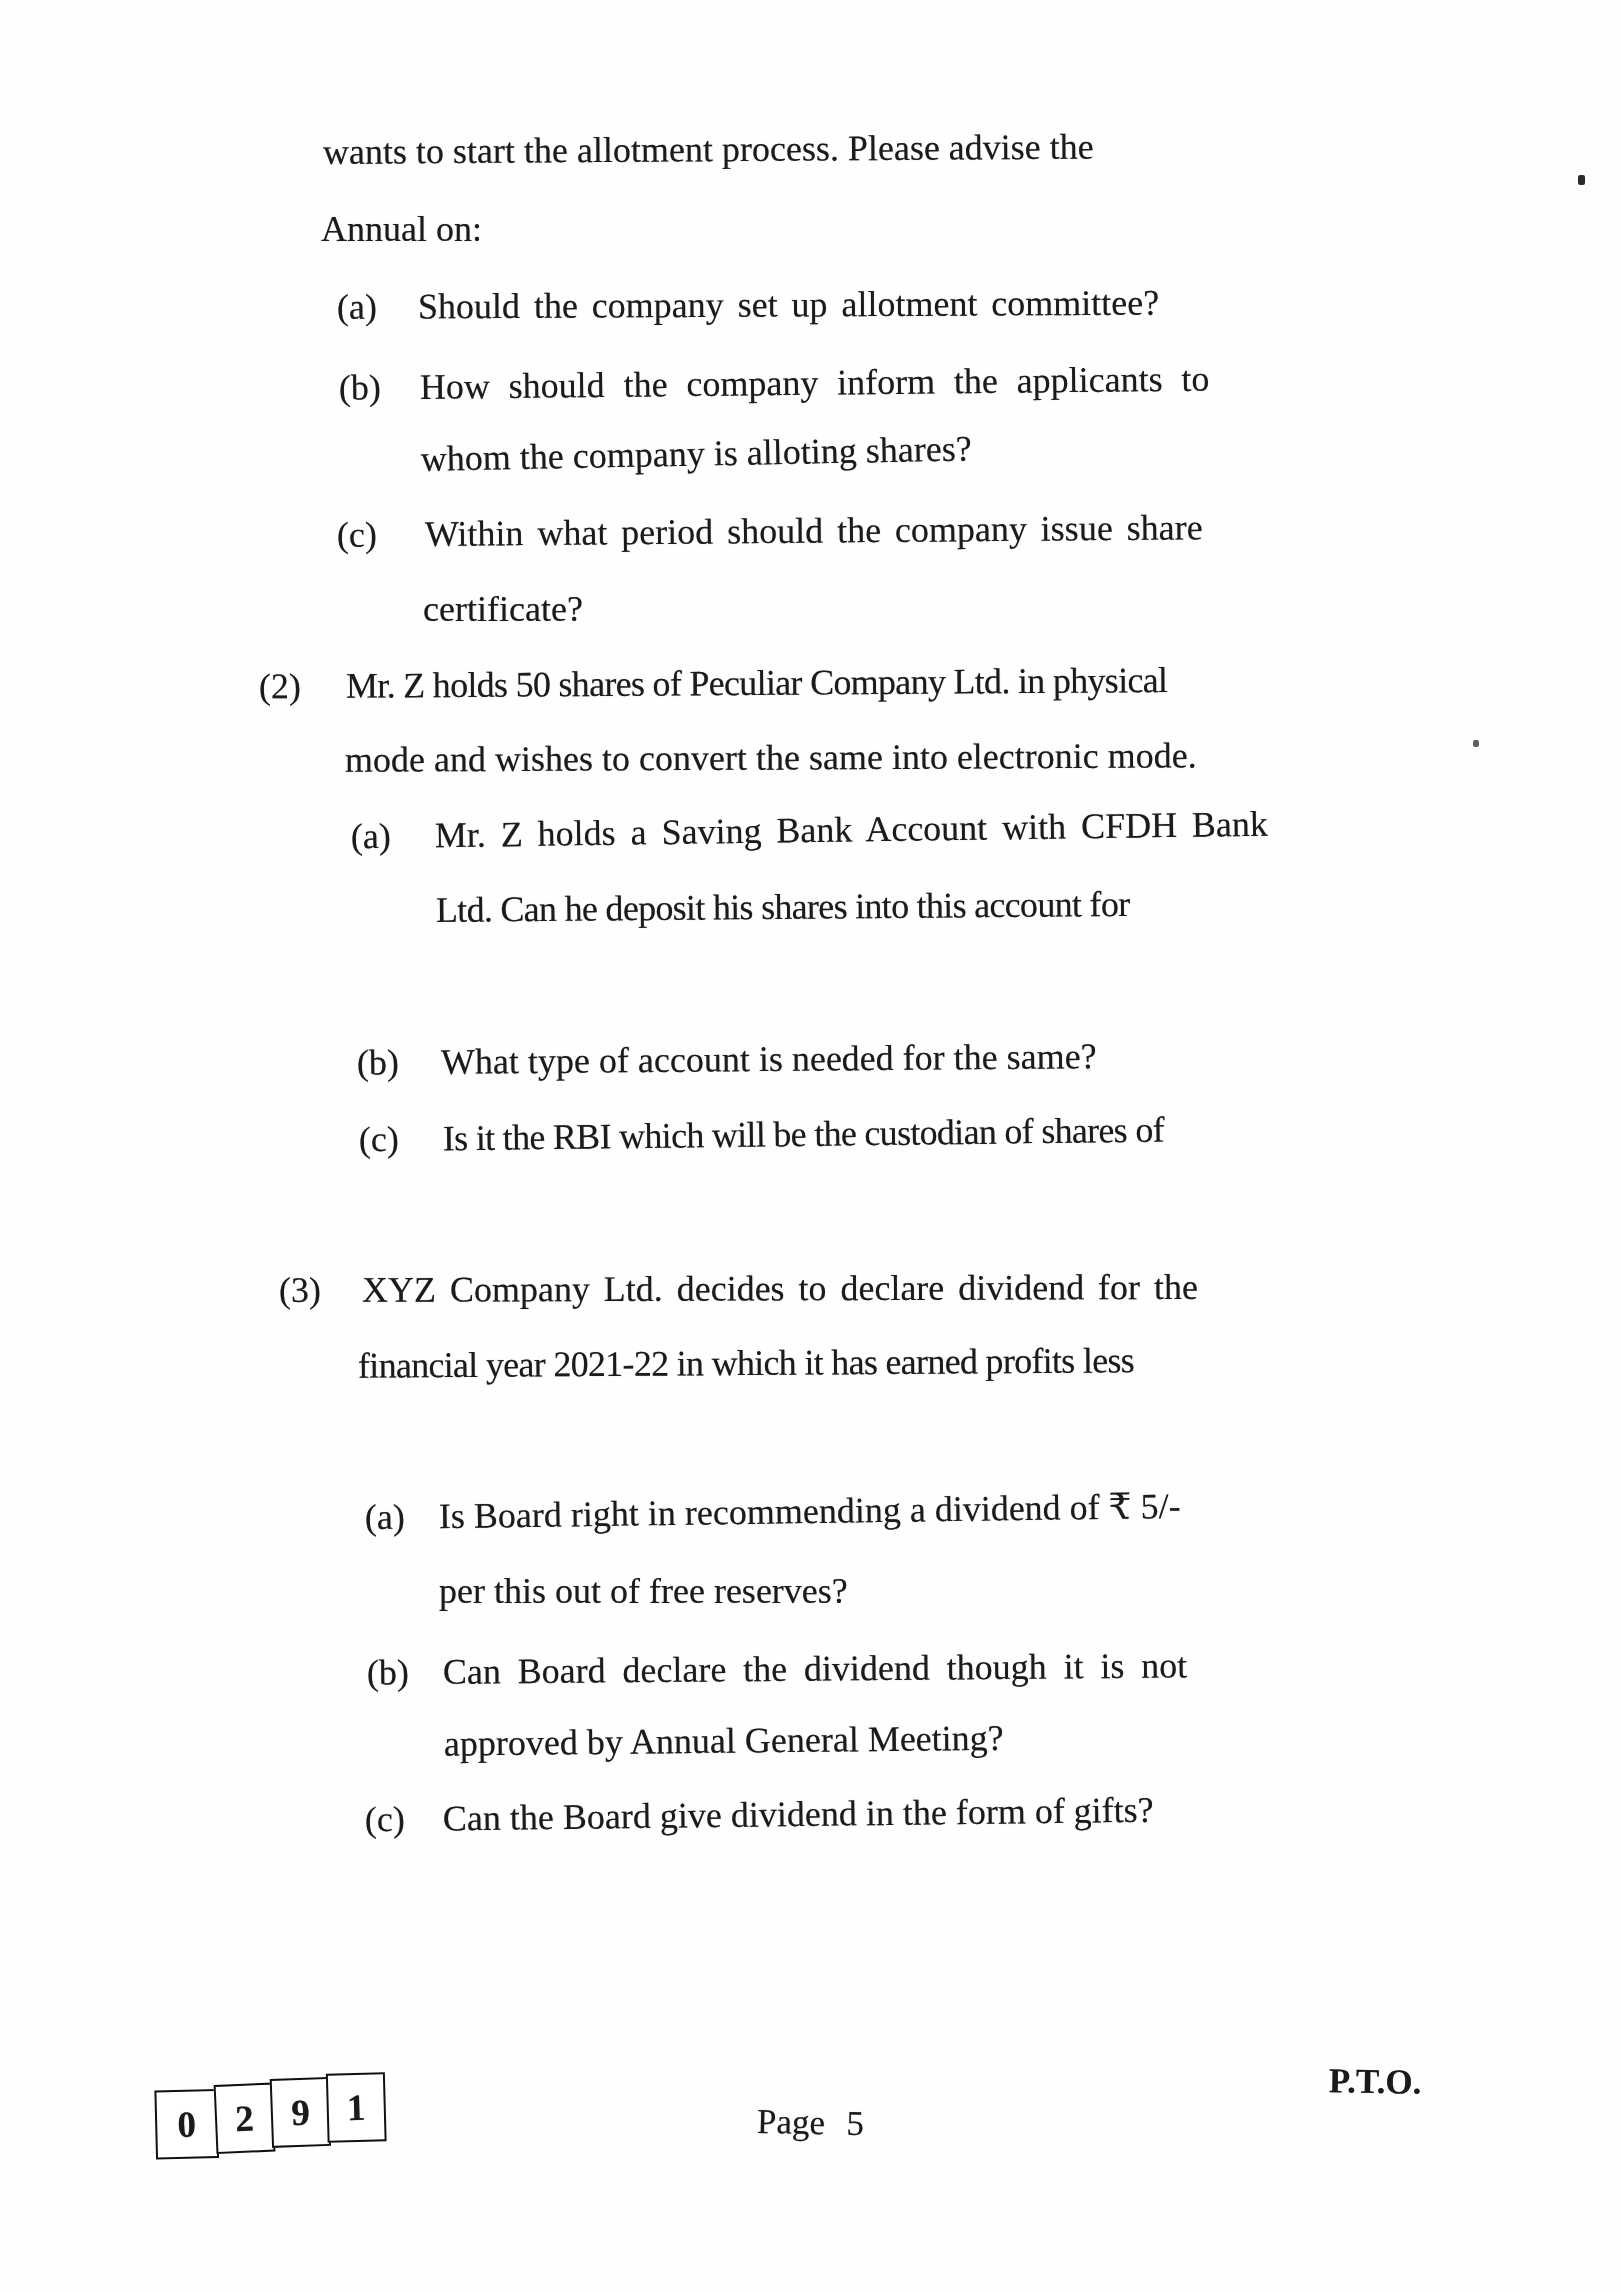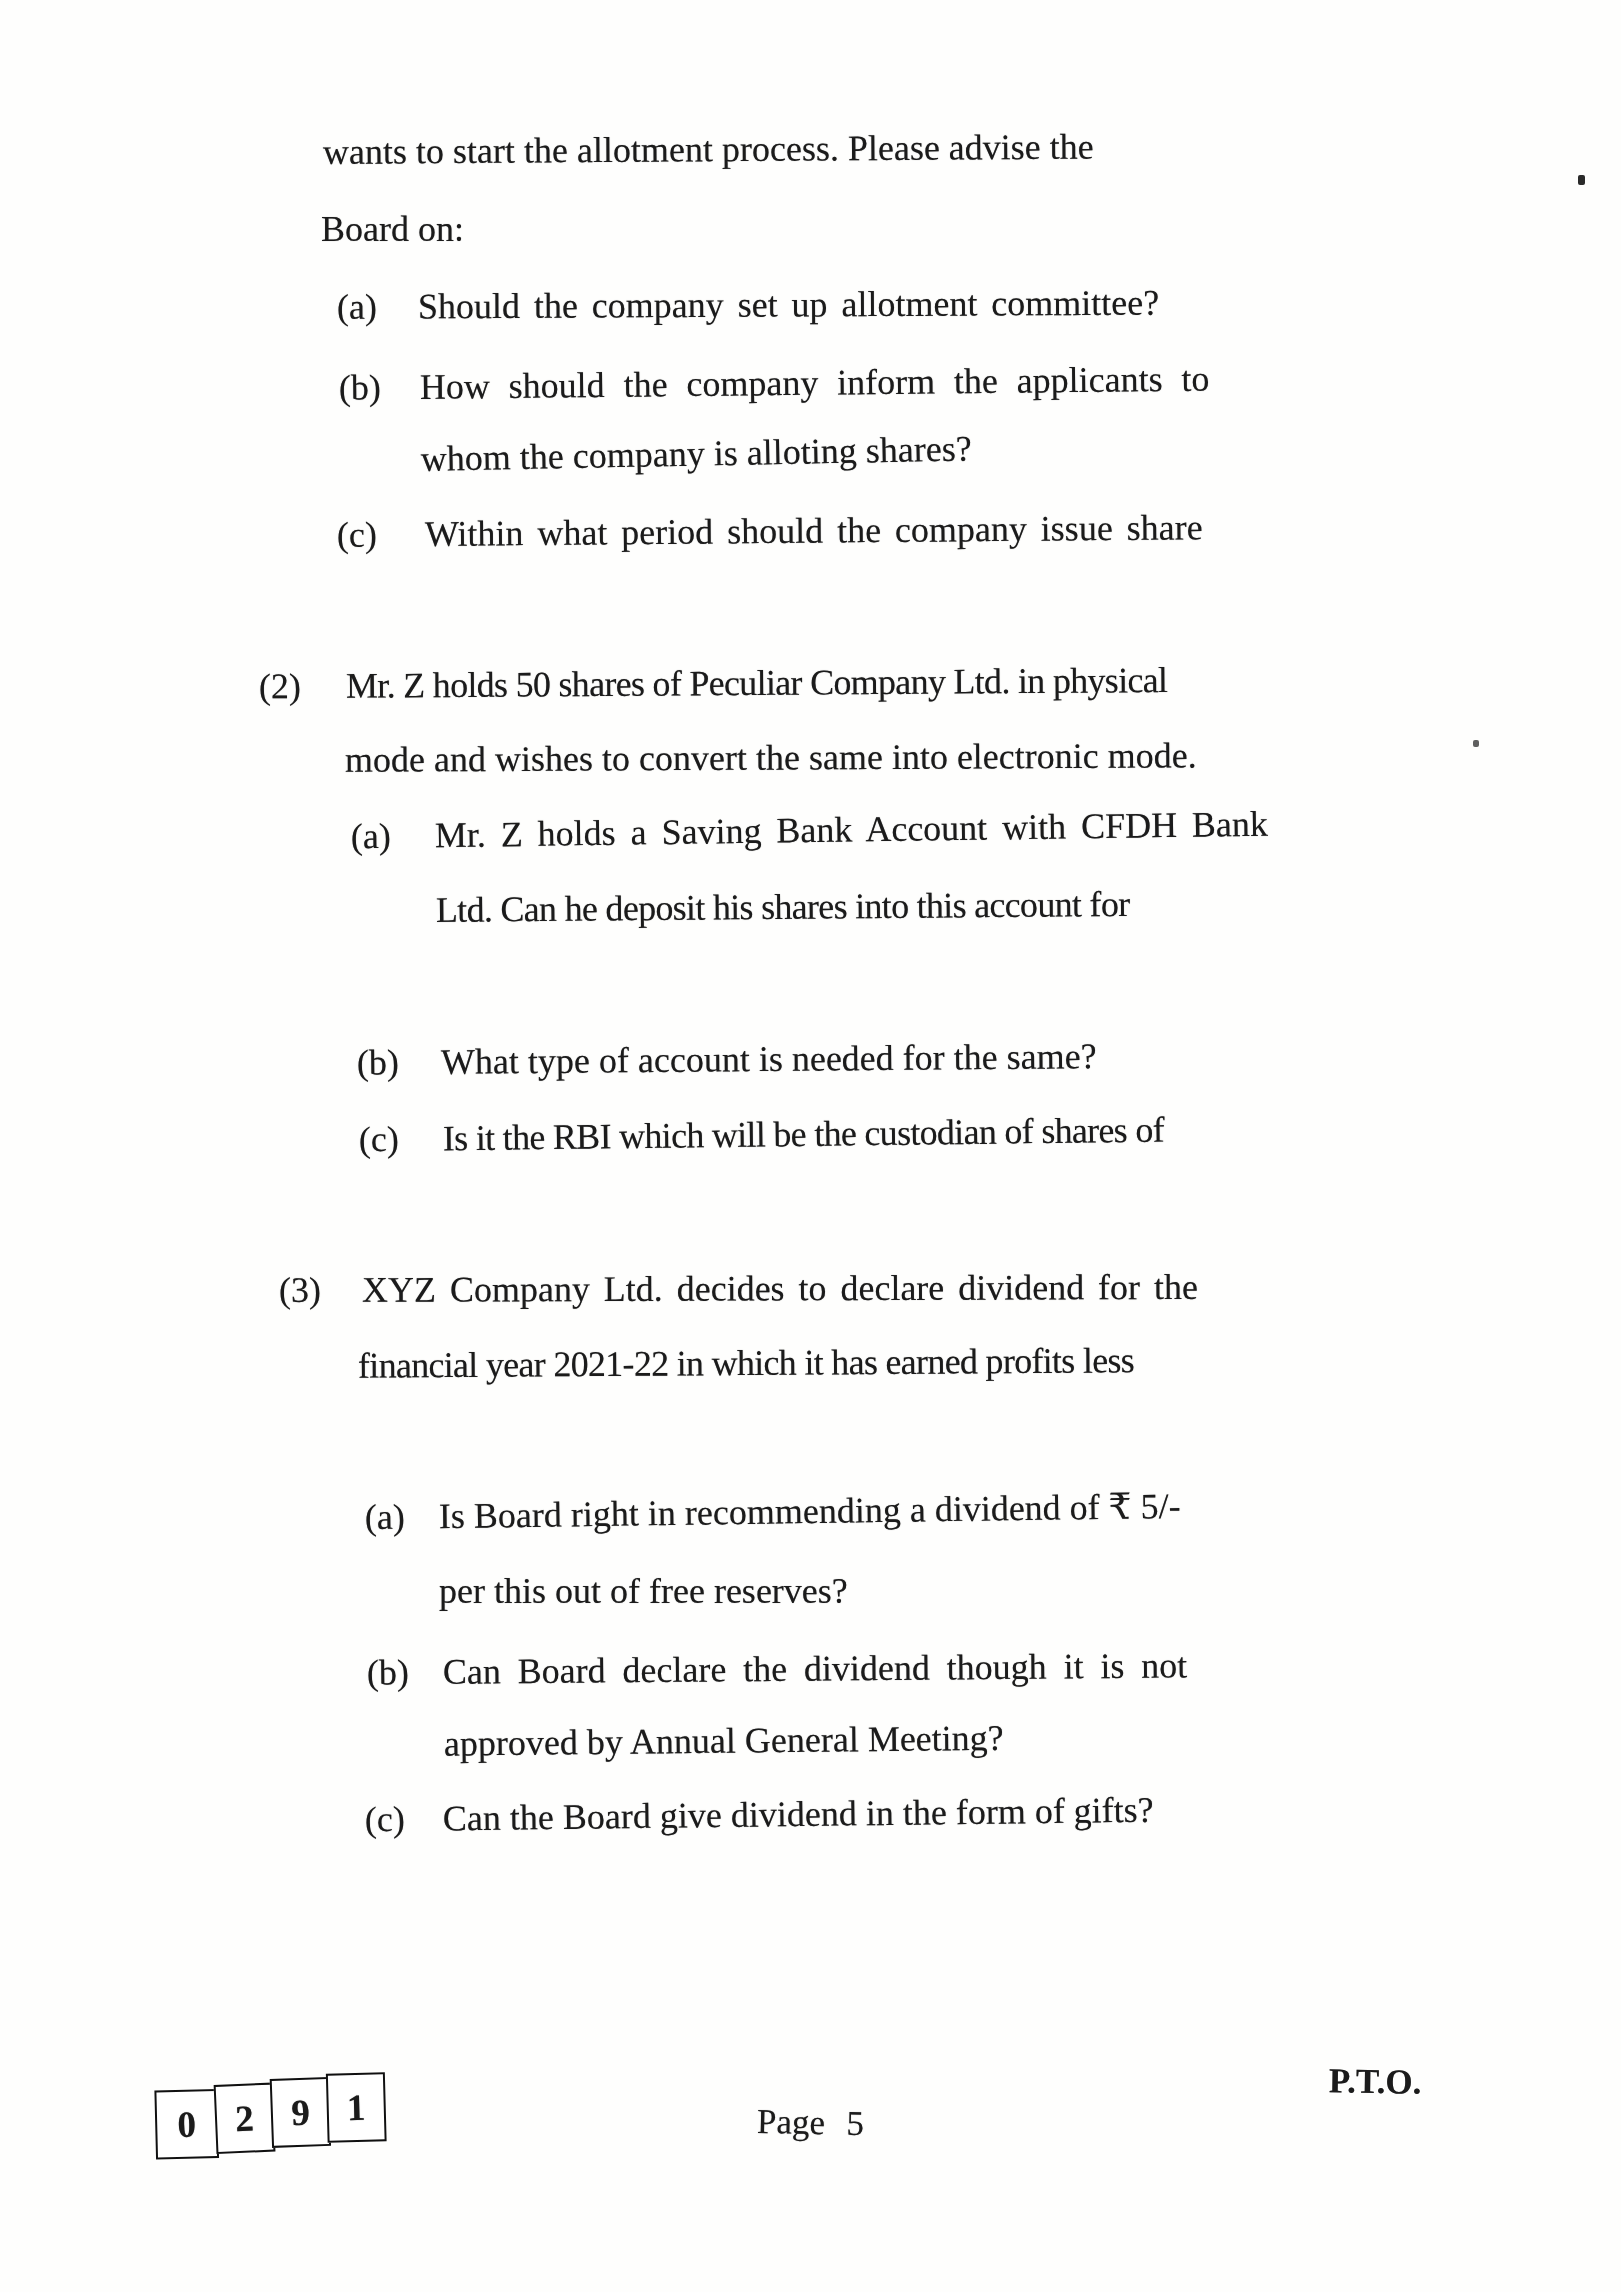--- a/index.html
+++ b/index.html
@@ -65,37 +65,40 @@
 </style>
 </head>
 <body>
 
 <div class="page">
 
   <div class="row" style="top:131px; transform:rotate(-0.4deg)">
     <span class="t" style="left:323px">wants to start the allotment process. Please advise the</span>
   </div>
   <div class="row" style="top:208px">
-    <span class="t" style="left:321px">Board on:</span>
+    <span class="t" style="left:321px">Annual on:</span>
   </div>
 
   <div class="row" style="top:286px; transform:rotate(-0.3deg)">
     <span class="t" style="left:337px">(a)</span>
     <span class="t ws5" style="left:418px">Should the company set up allotment committee?</span>
   </div>
   <div class="row" style="top:367px; transform:rotate(-0.6deg)">
     <span class="t" style="left:339px">(b)</span>
     <span class="t ws10" style="left:420px">How should the company inform the applicants to</span>
   </div>
   <div class="row" style="top:440px; transform:rotate(-1.1deg)">
     <span class="t" style="left:421px">whom the company is alloting shares?</span>
   </div>
   <div class="row" style="top:514px; transform:rotate(-0.5deg)">
     <span class="t" style="left:337px">(c)</span>
     <span class="t ws5" style="left:425px">Within what period should the company issue share</span>
+  </div>
+  <div class="row" style="top:588px">
+    <span class="t" style="left:423px">certificate?</span>
   </div>
 
   <div class="row" style="top:665px; transform:rotate(-0.4deg)">
     <span class="t" style="left:259px">(2)</span>
     <span class="t tight" style="left:346px">Mr. Z holds 50 shares of Peculiar Company Ltd. in physical</span>
   </div>
   <div class="row" style="top:739px; transform:rotate(-0.3deg)">
     <span class="t" style="left:345px">mode and wishes to convert the same into electronic mode.</span>
   </div>
   <div class="row" style="top:816px; transform:rotate(-0.8deg)">

